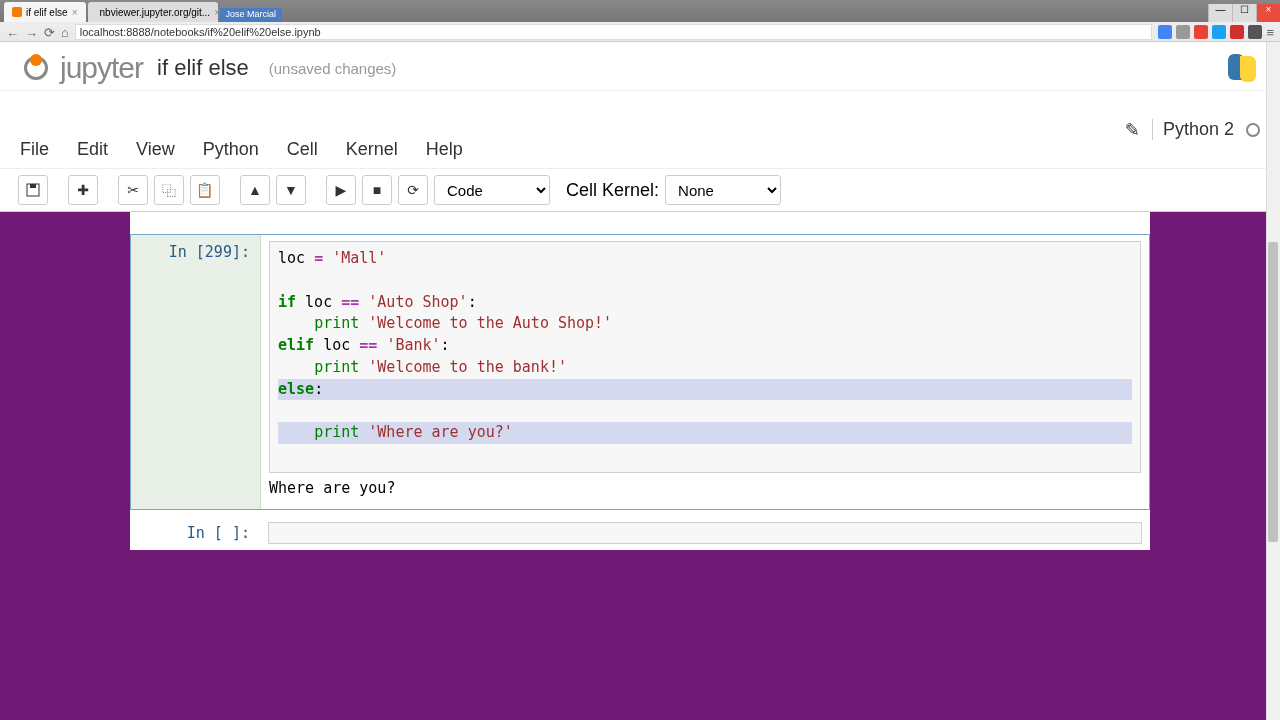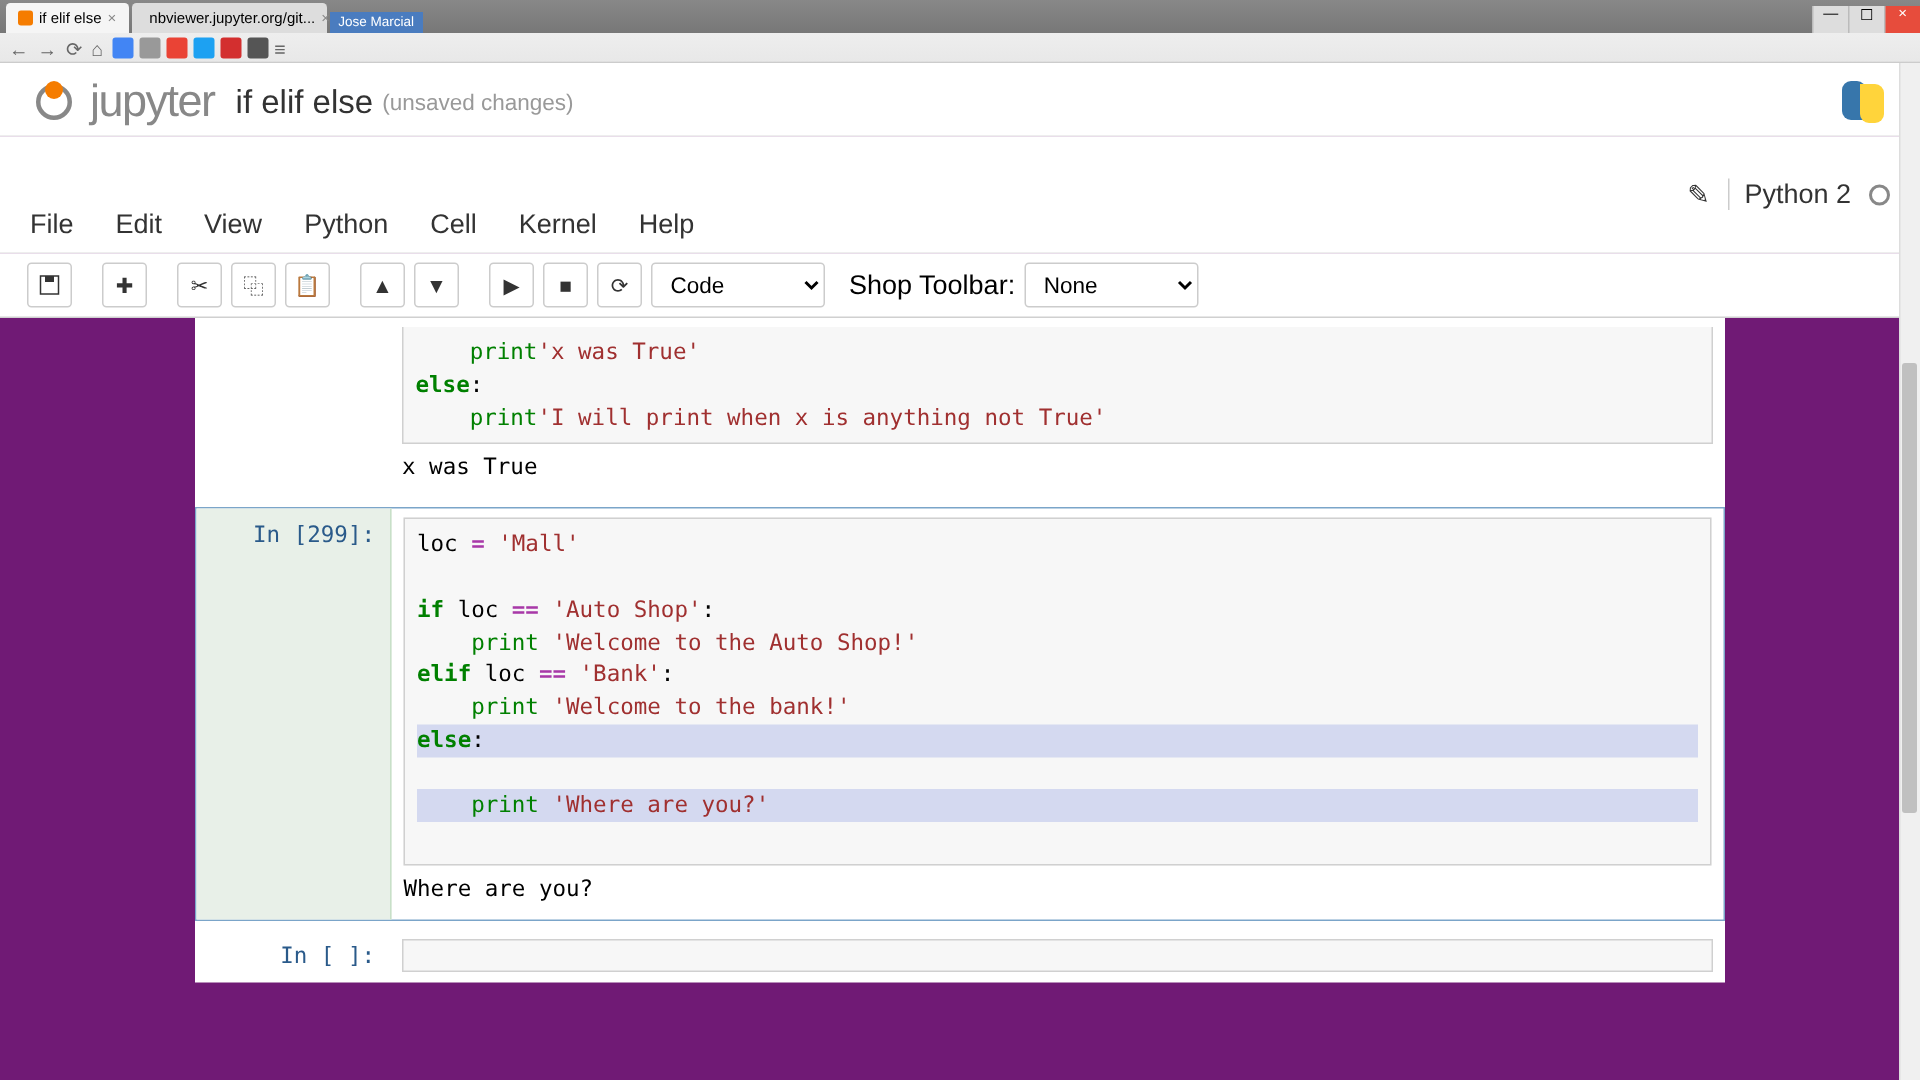--- a/index.html
+++ b/index.html
@@ -29,21 +29,21 @@
 .scrollbar { position: absolute; right: 0; top: 0; width: 14px; height: 100%; background: #f0f0f0; border-left: 1px solid #ddd; }
 .scroll-thumb { position: absolute; right: 2px; width: 10px; background: #c0c0c0; border-radius: 2px; }
 
 .header { background: #fff; padding: 8px 20px 4px 20px; display: flex; align-items: center; border-bottom: 1px solid #eee; }
 .logo-wrap { display: flex; align-items: center; gap: 8px; }
 .logo-circle { width: 32px; height: 32px; position: relative; }
 .logo-circle::before { content: ""; position: absolute; inset: 4px; border: 3px solid #888; border-radius: 50%; }
 .logo-circle::after { content: ""; position: absolute; top: 2px; left: 10px; width: 12px; height: 12px; background: #f57c00; border-radius: 50%; }
 .logo-text { font-size: 30px; color: #888; font-weight: 300; letter-spacing: -1px; }
 .nb-title { font-size: 22px; color: #333; margin-left: 14px; }
-.nb-status { font-size: 15px; color: #999; margin-left: 6px; }
+.nb-status { font-size: 15px; color: #999; margin-left: 20px; }
 .py-logo { margin-left: auto; width: 36px; height: 36px; position: relative; }
 .py-logo::before { content: ""; position: absolute; left: 4px; top: 4px; width: 16px; height: 26px; background: #3776ab; border-radius: 6px 6px 0 6px; }
 .py-logo::after { content: ""; position: absolute; right: 4px; bottom: 4px; width: 16px; height: 26px; background: #ffd43b; border-radius: 0 6px 6px 6px; }
 
 .menu-bar { background: #fff; padding: 8px 20px; display: flex; gap: 28px; border-bottom: 1px solid #eee; align-items: center; }
 .menu-item { font-size: 18px; color: #333; cursor: pointer; margin-top: 40px; }
 .menu-right { margin-left: auto; display: flex; align-items: center; gap: 12px; font-size: 18px; color: #333; }
 .circle-icon { width: 14px; height: 14px; border: 2px solid #888; border-radius: 50%; display: inline-block; }
 
 .toolbar { background: #fff; padding: 6px 18px; display: flex; gap: 6px; align-items: center; border-bottom: 1px solid #d0d0d0; }
@@ -98,20 +98,23 @@
       <div class="win-btn">—</div>
       <div class="win-btn">☐</div>
       <div class="win-btn red">×</div>
     </div>
   </div>
   <div class="addr-bar">
     <span class="nav-icon">←</span>
     <span class="nav-icon">→</span>
     <span class="nav-icon">⟳</span>
     <span class="nav-icon">⌂</span>
+    <div class="url-box">
+      <span>localhost:8888/notebooks/if%20elif%20else.ipynb</span>
+    </div>
     <div class="ext-icons">
       <div class="ext-icon" style="background:#4285f4"></div>
       <div class="ext-icon" style="background:#999"></div>
       <div class="ext-icon" style="background:#ea4335"></div>
       <div class="ext-icon" style="background:#1da1f2"></div>
       <div class="ext-icon" style="background:#d32f2f"></div>
       <div class="ext-icon" style="background:#555"></div>
       <span class="nav-icon">≡</span>
     </div>
   </div>
@@ -160,38 +163,31 @@
     <div class="tb-sep"></div>
     <div class="tb-btn">▲</div>
     <div class="tb-btn">▼</div>
     <div class="tb-sep"></div>
     <div class="tb-btn">▶</div>
     <div class="tb-btn">■</div>
     <div class="tb-btn">⟳</div>
     <select class="tb-select">
       <option>Code</option>
     </select>
-    <span class="tb-label">Shop Toolbar:</span>
+    <span class="tb-label">Cell Kernel:</span>
     <select class="tb-select">
       <option>None</option>
     </select>
   </div>
 
   <div class="notebook">
     <div class="nb-container">
 
       <div class="cell">
         <div class="prompt-area"></div>
-        <div class="input-area">
-          <div class="code-box" id="code-top" style="border-top:none"><span>    <span class="builtin">print</span><span class="str">'x was True'</span></span>
-<span><span class="kw">else</span>:</span>
-<span>    <span class="builtin">print</span><span class="str">'I will print when x is anything not True'</span></span>
-</div>
-          <div class="output-area">x was True</div>
-        </div>
       </div>
 
       <div class="cell selected">
         <div class="prompt-area">
           <span class="prompt-text">In [299]:</span>
         </div>
         <div class="input-area">
           <div class="code-box" id="code-loc"><span>loc <span class="op">=</span> <span class="str">'Mall'</span></span>
 <span></span>
 <span><span class="kw">if</span> loc <span class="op">==</span> <span class="str">'Auto Shop'</span>:</span>

